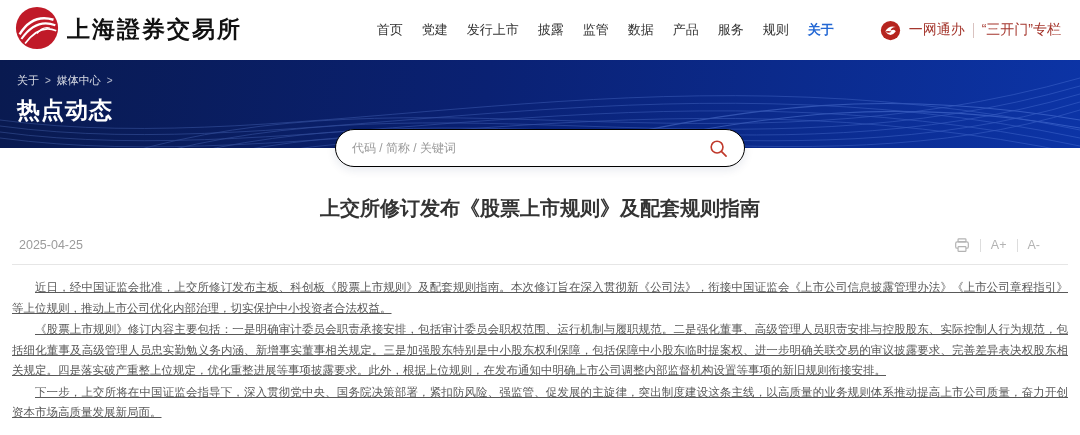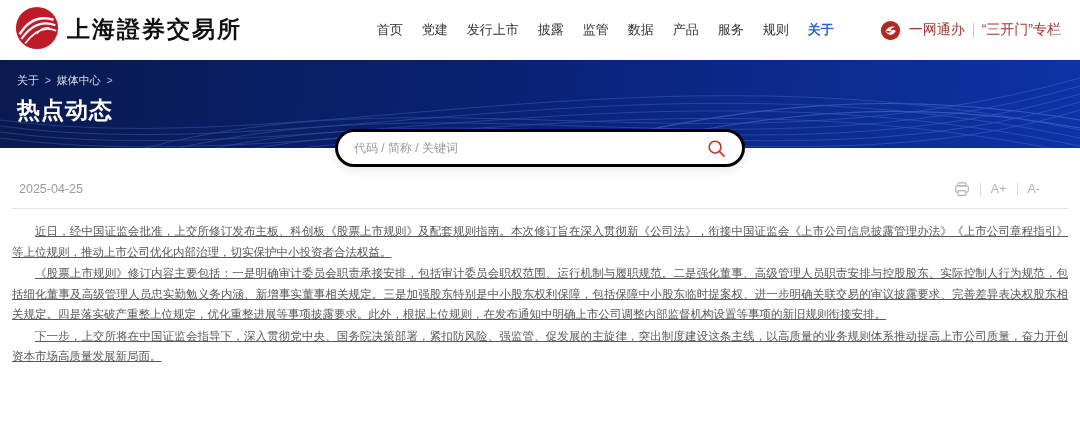--- a/index.html
+++ b/index.html
@@ -24,21 +24,21 @@
             background:linear-gradient(97deg,#091a50 0%,#0a2173 45%,#0c34a6 100%); }
   .banner svg.waves { position:absolute; inset:0; }
   .banner-inner { position:relative; padding:13px 17px 0; z-index:2; }
   .crumbs { font-size:11px; color:rgba(255,255,255,.85); display:flex; gap:6px; align-items:center; }
   .crumbs a { color:rgba(255,255,255,.85); text-decoration:none; cursor:pointer; }
   .crumbs .sep { font-size:10px; color:rgba(255,255,255,.7); }
   .banner-title { margin-top:7px; font-size:23px; font-weight:700; color:#fff; letter-spacing:1px; }
 
   
   .search-wrap { position:relative; z-index:5; width:410px; height:38px; margin:-19px auto 0;
-                 background:#fff; border:3px solid #000000; border-radius:19px;
+                 background:#fff; border:1px solid #000000; border-radius:19px;
                  box-shadow:0 3px 10px rgba(20,40,90,.10); display:flex; align-items:center; padding:8px 16px; }
   .search-wrap input { flex:1; border:none; outline:none; font-size:12px; color:#333; background:transparent; }
   .search-wrap input::placeholder { color:#9a9a9a; }
   .search-btn { background:none; border:none; cursor:pointer; display:flex; align-items:center; }
 
   
   .article { padding:0 12px; }
   .a-title { margin-top:26px; text-align:center; font-size:20px; font-weight:600; color:#333; line-height:30px; }
   .meta { margin-top:12px; display:flex; align-items:center; justify-content:space-between; height:20px; }
   .a-date { font-size:12.5px; color:#9b9b9b; padding-left:7px; }
@@ -129,20 +129,21 @@
     <span style="display:flex;">
       <svg width="19" height="19" viewBox="0 0 20 20">
         <circle cx="8.5" cy="8.5" r="6.2" stroke="#c0392b" stroke-width="1.7" fill="none"></circle>
         <line x1="13" y1="13" x2="18" y2="18" stroke="#c0392b" stroke-width="1.7" stroke-linecap="round"></line>
       </svg>
     </span>
   </button>
 </div>
 
 <div class="article">
+  <h1 class="a-title">上交所修订发布《股票上市规则》及配套规则指南</h1>
 
   <div class="meta">
     <span class="a-date">2025-04-25</span>
     <span class="tools">
       <button class="tbtn">
         <span style="display:flex;">
           <svg width="16" height="15" viewBox="0 0 20 19">
             <rect x="5" y="1" width="10" height="4" rx="1" stroke="#b3b3b3" stroke-width="1.5" fill="none"></rect>
             <rect x="2" y="5" width="16" height="8" rx="2" stroke="#b3b3b3" stroke-width="1.5" fill="none"></rect>
             <rect x="5" y="11" width="10" height="6" rx="1" stroke="#b3b3b3" stroke-width="1.5" fill="#fff"></rect>

